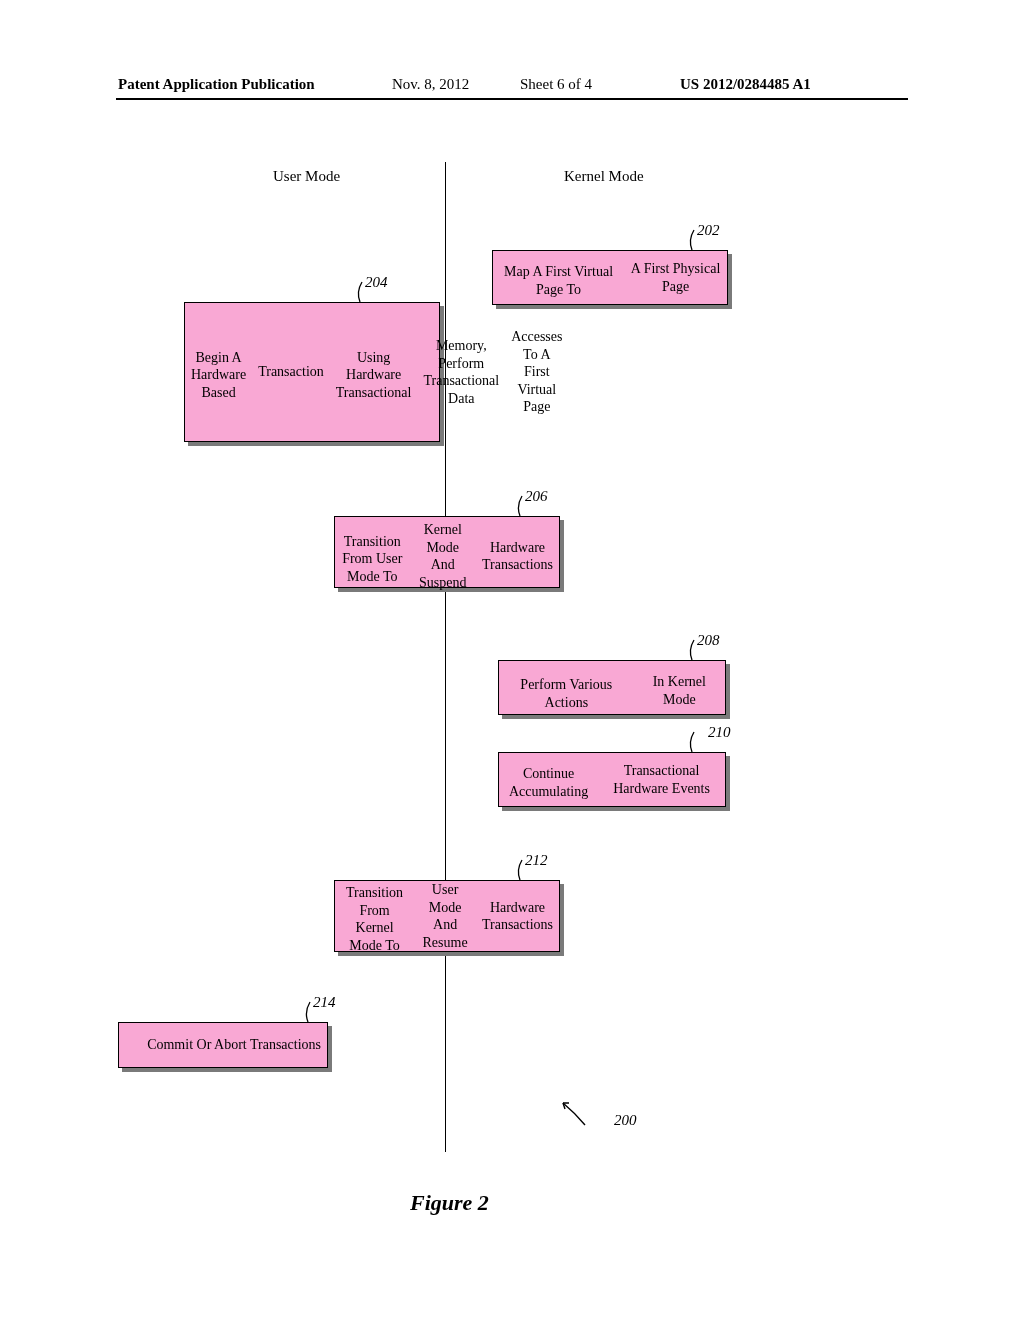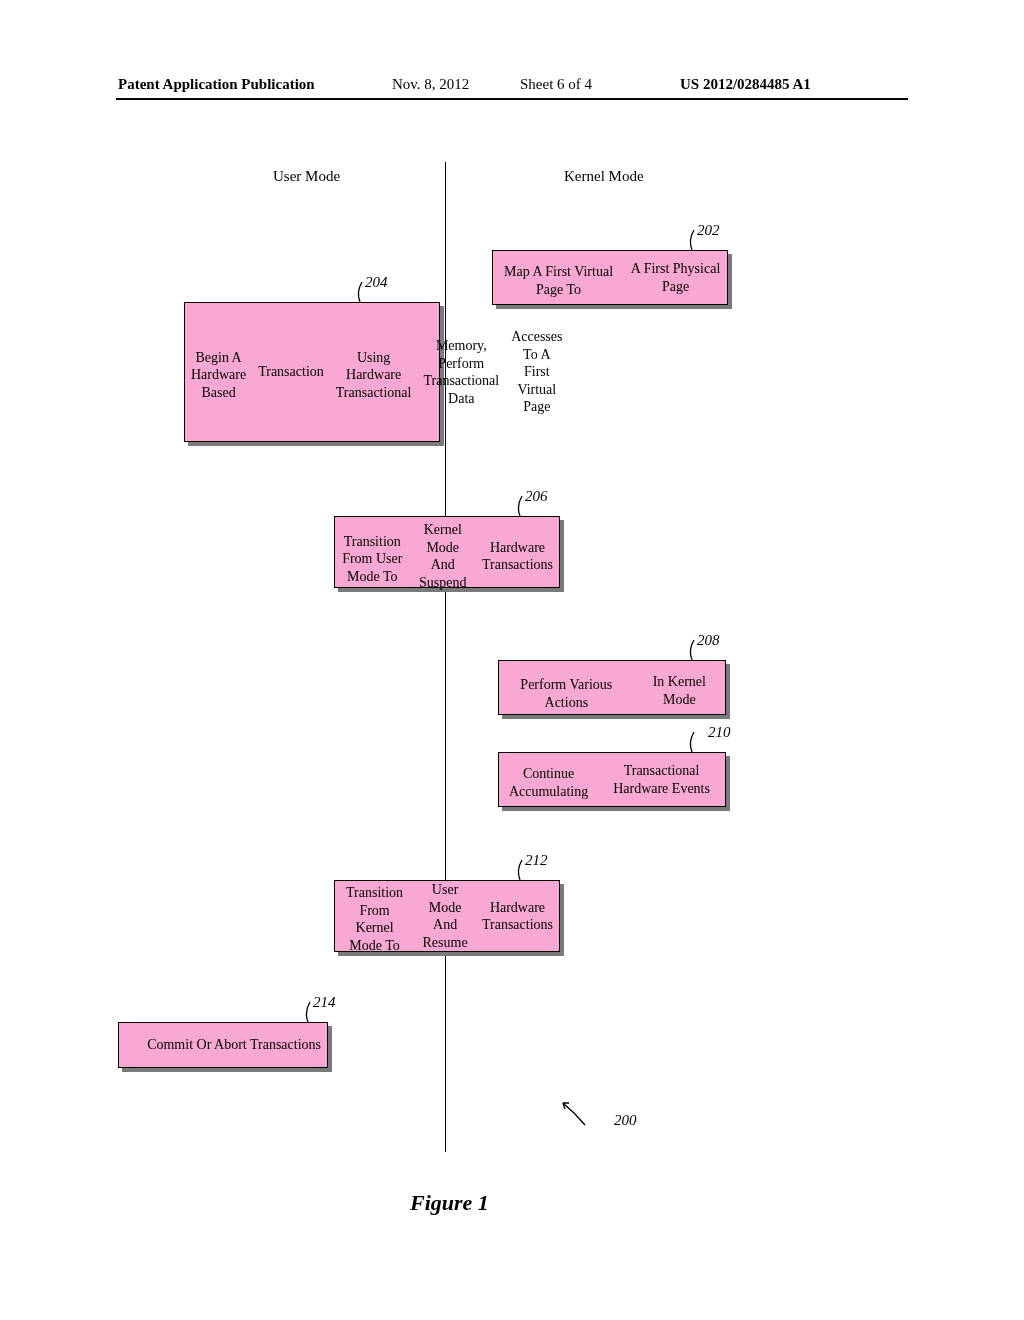--- a/index.html
+++ b/index.html
@@ -181,15 +181,15 @@
       <path d="M 10 24 Q 6 14 12 4" stroke="#000" stroke-width="1.3" fill="none"></path>
     </svg>
     <div class="ref-label" style="left:313px; top:994px;">214</div>
 
     <svg class="arrow-200" style="left:555px; top:1095px;" width="60" height="40">
       <path d="M 30 30 Q 20 18 8 8" stroke="#000" stroke-width="1.4" fill="none"></path>
       <path d="M 8 8 L 14 8 M 8 8 L 10 14" stroke="#000" stroke-width="1.4" fill="none"></path>
     </svg>
     <div class="ref-label" style="left:614px; top:1112px;">200</div>
 
-    <div class="fig-caption" style="left:410px; top:1190px;">Figure 1</div>
+    <div class="fig-caption" style="left:410px; top:1190px;">Figure 2</div>
   </div>
 </div>
 
 </body></html>

